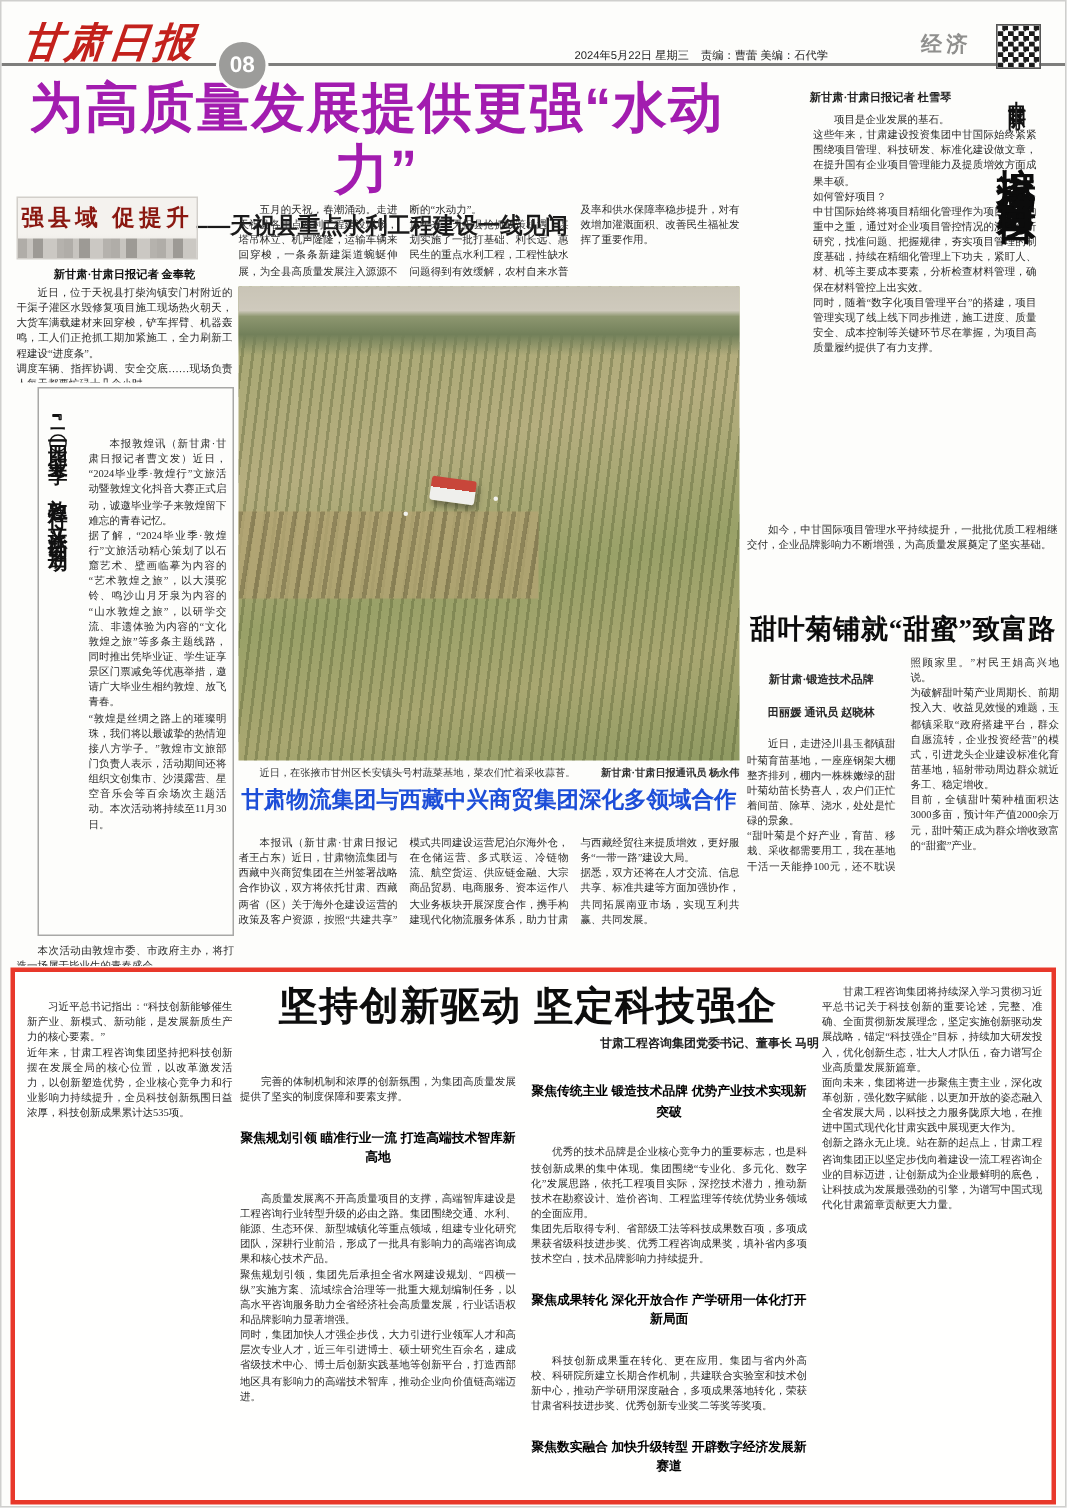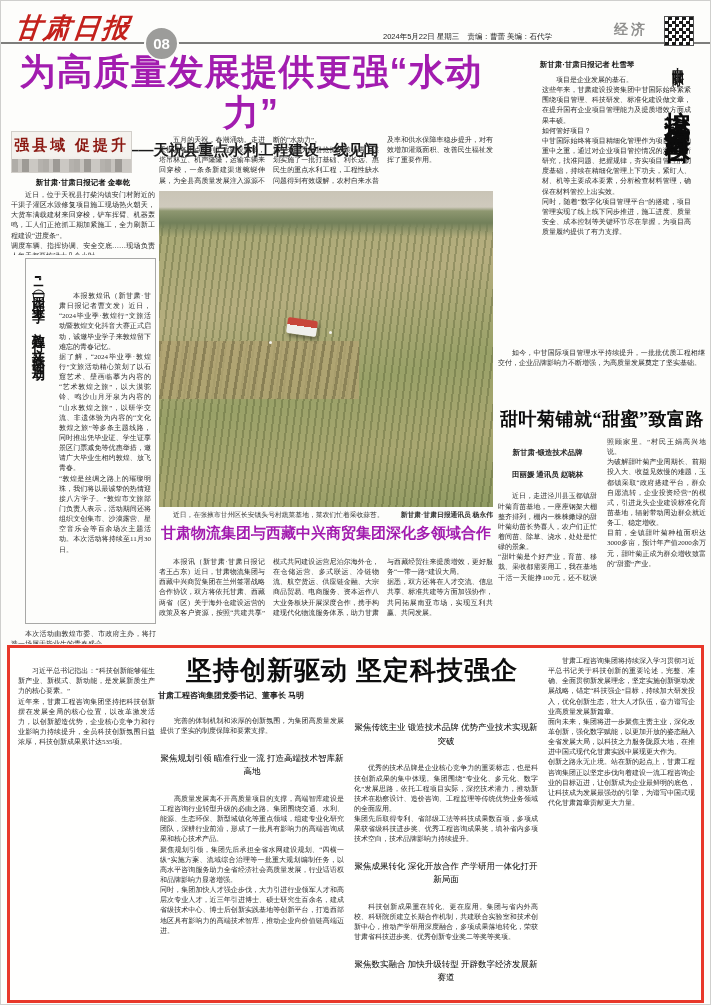--- a/index.html
+++ b/index.html
@@ -54,21 +54,21 @@
      background:repeating-linear-gradient(99deg,rgba(85,75,45,0.45) 0 3px,rgba(0,0,0,0) 3px 9px),#b3a473;opacity:.8;}
   .truck{position:absolute;left:128px;top:128px;width:30px;height:16px;border-radius:2px;
      background:linear-gradient(180deg,#c8463a 0 45%,#efefec 45% 100%);transform:rotate(8deg);
      box-shadow:2px 3px 4px rgba(0,0,0,.35);}
   .worker{position:absolute;width:3px;height:3px;border-radius:50%;background:#f2f2ee;}
   .caption-row{left:158px;top:509px;width:334px;display:flex;font-size:6.8px;color:#333;}
   .caption-row .cap{flex:1;text-indent:14px;}
   .caption-row .credit{font-weight:bold;white-space:nowrap;margin-left:6px;}
   
   .log-title{left:158px;top:523px;width:334px;text-align:center;font-size:15px;font-weight:900;
-      font-family:"Liberation Sans",sans-serif;color:#a21caf;white-space:nowrap;}
+      font-family:"Liberation Sans",sans-serif;color:#1d4ed8;white-space:nowrap;}
   .log-cols{left:158px;top:556px;width:334px;height:85px;}
   
   .zg-byline{left:511px;top:59px;width:150px;text-align:center;font-size:7.5px;font-weight:bold;}
   .zg-body{left:497px;top:74px;width:149px;height:268px;margin-left:44px;}
   .zg-vbox{left:653px;top:56px;width:47px;height:292px;display:flex;flex-direction:column;align-items:center;}
   .zg-small{writing-mode:vertical-rl;text-orientation:upright;font-size:12px;font-weight:bold;
       letter-spacing:3px;font-family:"Liberation Serif",serif;color:#111;}
   .zg-dash{width:1px;height:14px;background:#333;margin:4px 0;}
   .zg-large{writing-mode:vertical-rl;text-orientation:upright;font-size:26px;font-weight:900;
       letter-spacing:4px;font-family:"Liberation Serif",serif;color:#0c0c0c;}
@@ -76,25 +76,25 @@
   
   .st-title{left:497px;top:406px;width:208px;text-align:center;font-size:18px;font-weight:900;
       font-family:"Liberation Serif",serif;color:#0c0c0c;letter-spacing:0.5px;white-space:nowrap;}
   .st-flow{left:497px;top:436px;width:208px;height:202px;}
   .st-by{font-size:7.5px;font-weight:bold;text-align:center;line-height:1.6;text-indent:0;}
   
   .feature{left:6px;top:644px;width:697px;height:358px;border:3px solid #e8382a;box-sizing:border-box;background:#fffffe;}
   .f-col1{position:absolute;left:8px;top:8px;width:137px;bottom:8px;}
   .f-title{position:absolute;left:148px;top:5px;width:388px;text-align:center;font-size:26px;font-weight:900;
       font-family:"Liberation Sans",sans-serif;color:#0d0d0d;letter-spacing:1px;}
-  .f-byline{position:absolute;left:148px;top:42px;width:388px;text-align:left;font-size:8px;font-weight:bold;}
+  .f-byline{position:absolute;left:148px;top:42px;width:388px;text-align:right;font-size:8px;font-weight:bold;}
   .f-col2{position:absolute;left:150px;top:58px;width:184px;bottom:8px;overflow:hidden;}
   .f-col3{position:absolute;left:344px;top:58px;width:184px;bottom:8px;overflow:hidden;}
   .f-col4{position:absolute;left:538px;top:8px;width:147px;bottom:8px;}
-  .subhead{font-size:8.5px;font-weight:normal;text-align:center;line-height:1.6;margin:5px 0;
+  .subhead{font-size:8.5px;font-weight:bold;text-align:center;line-height:1.6;margin:5px 0;
       font-family:"Liberation Sans",sans-serif;color:#000;text-indent:0;white-space:normal;}
 </style>
 </head>
 <body>
 
 <div class="sheet">
 
   <div class="abs logo">甘肃日报</div>
   <div class="abs header-rule"></div>
   <div class="abs page-circle">08</div>

